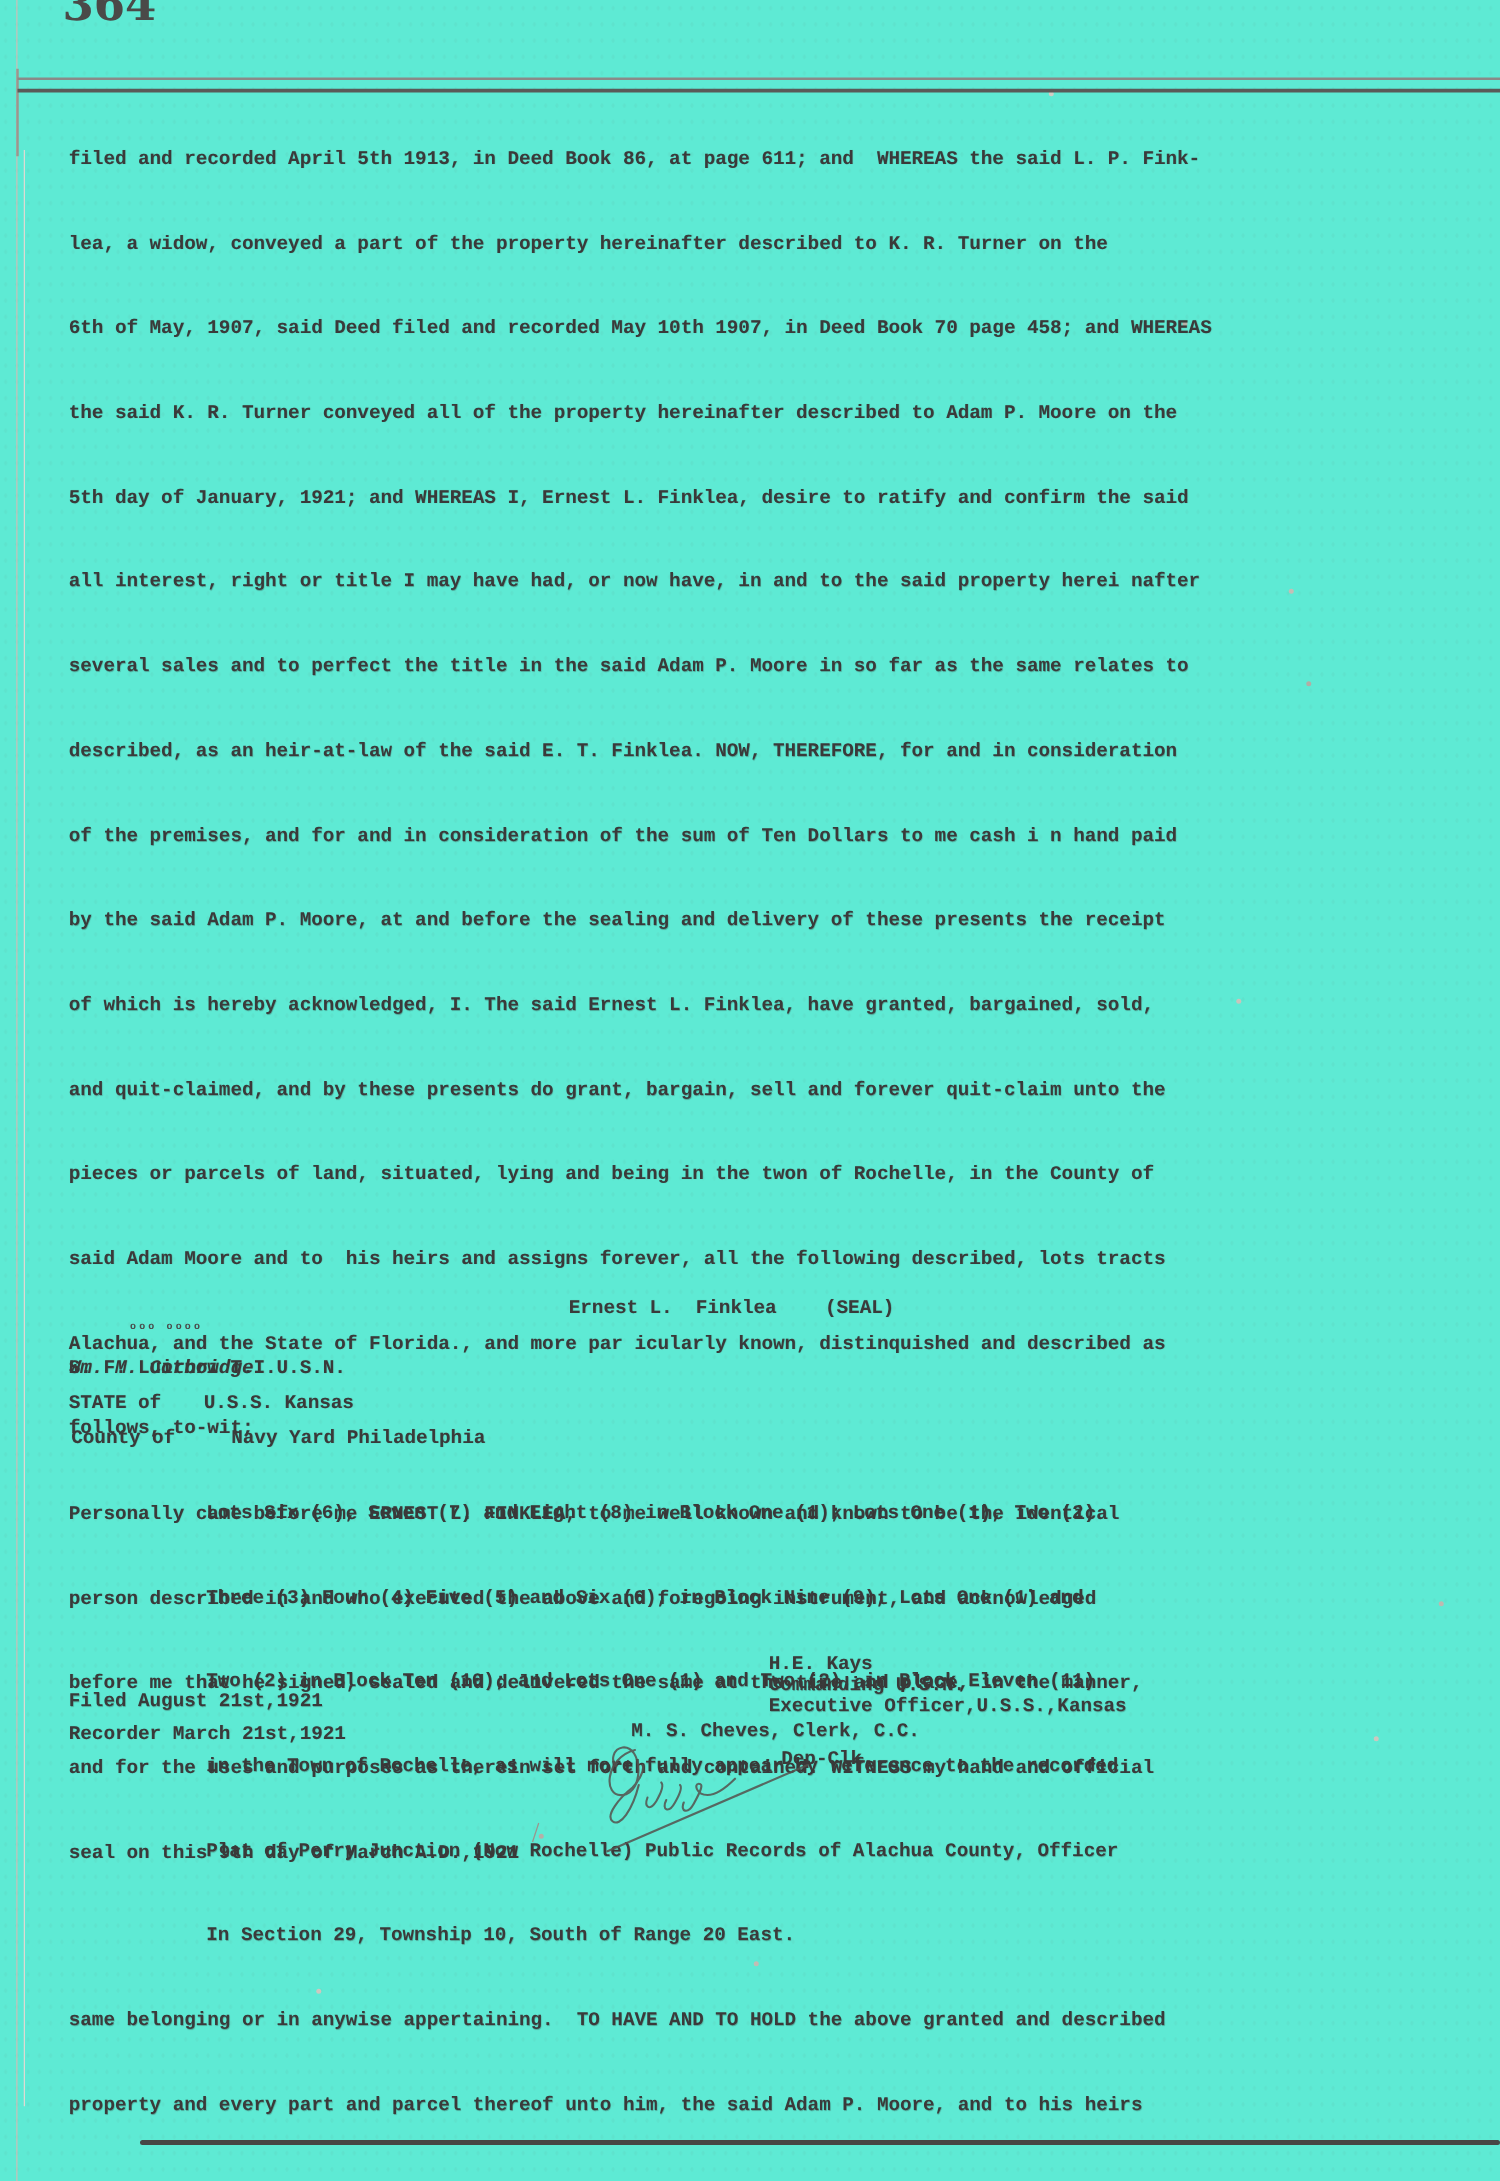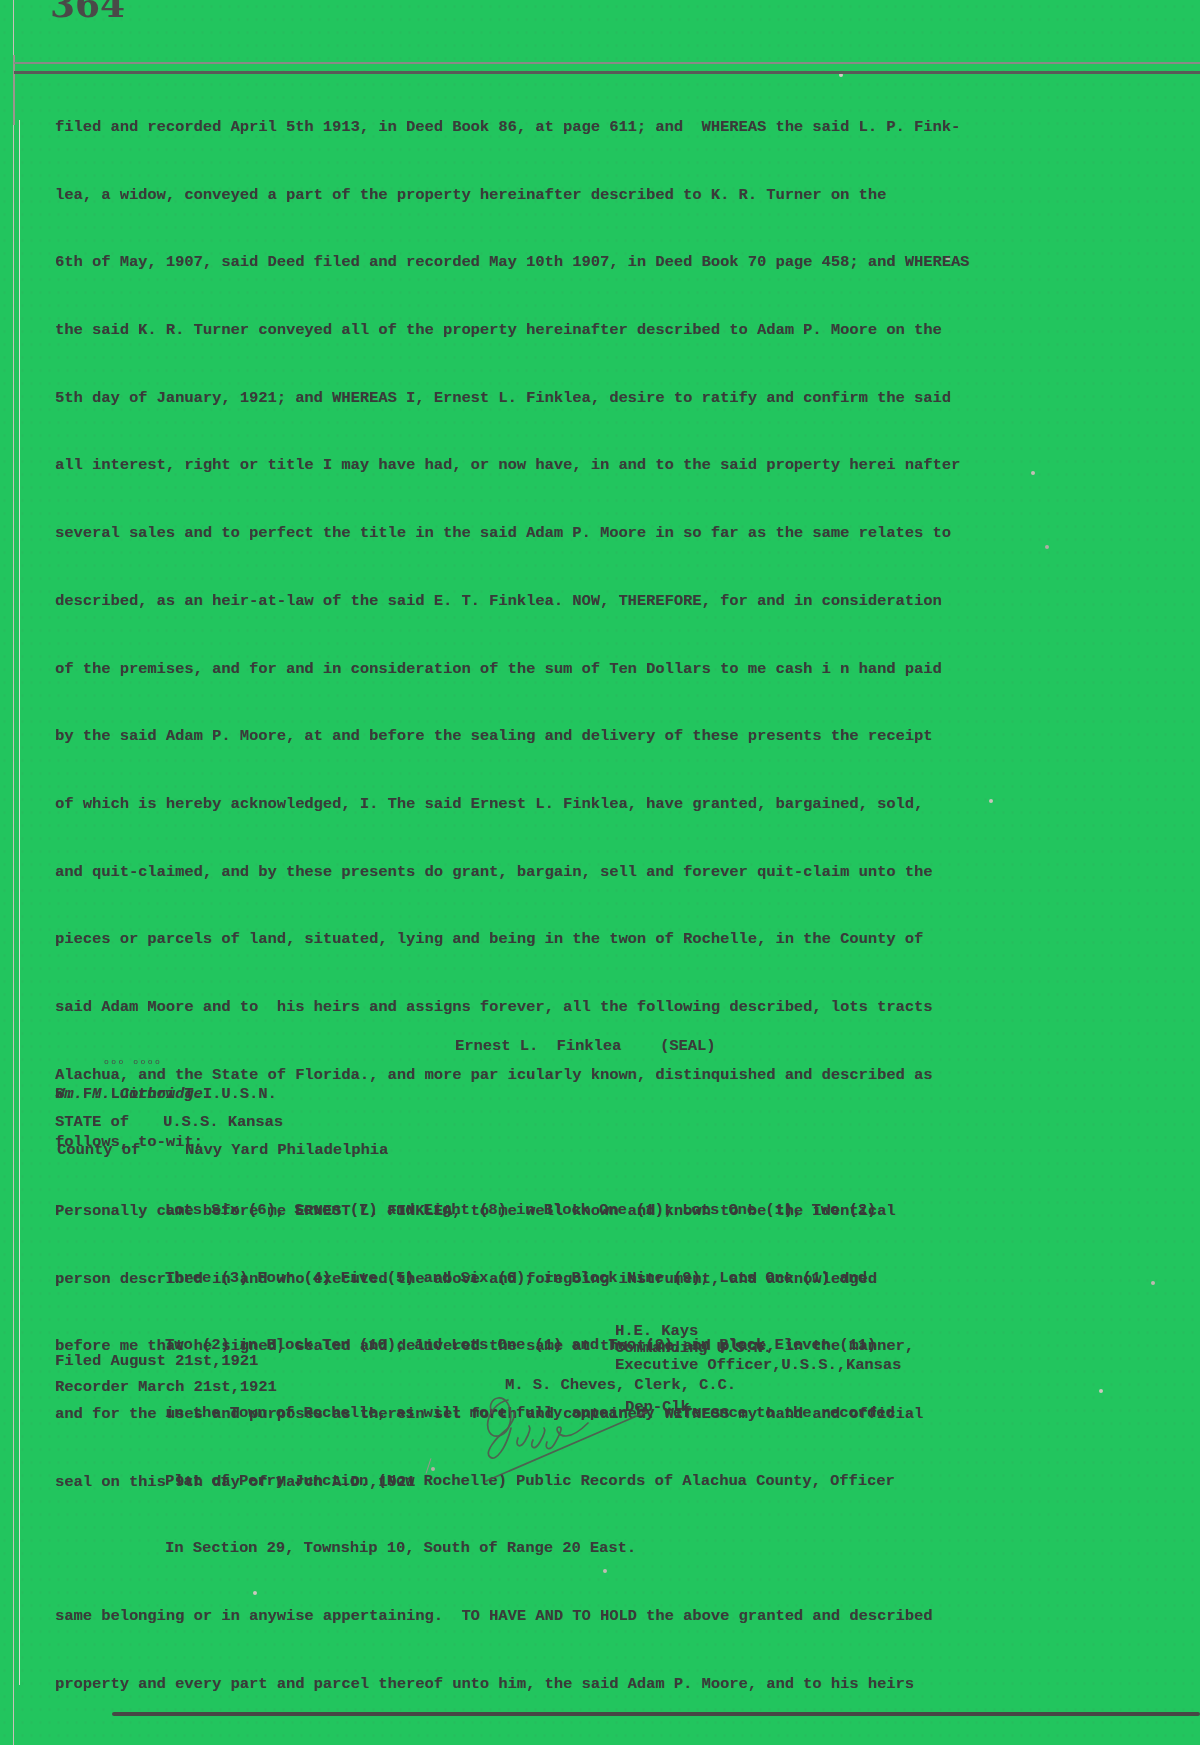--- a/index.html
+++ b/index.html
@@ -1,18 +1,18 @@
 <!DOCTYPE html>
 <html><head>
 <meta charset="utf-8">
 <style>
   html,body { margin:0; padding:0; background:#e8e6e1; }
   .page {
     position:relative; width:1200px; height:1745px;
-    background:#22c55e; overflow:hidden;
+    background:#5eead4; overflow:hidden;
     font-family:"Liberation Mono", monospace;
   }
   
   .page::before{
     content:""; position:absolute; inset:0;
     background-image:radial-gradient(rgba(90,85,75,0.05) 1px, transparent 1.4px);
     background-size:9px 13px; pointer-events:none;
   }
   .tw {
     font-weight:700; color:#3a3a3a; font-size:15.4px; white-space:pre;
@@ -31,21 +31,21 @@
     background:#474745; border-radius:2px;
   }
   .edge-line-1 { position:absolute; left:13px; top:0; bottom:0; width:1px; background:#c6c1b8; }
   .edge-line-2 { position:absolute; left:19px; top:120px; bottom:60px; width:1px; background:#dedad2; }
   .edge-line-3 { position:absolute; left:13px; top:55px; height:70px; width:2px; background:#9a968e; }
   .pagenum-clip { position:absolute; left:50px; top:0; height:19px; overflow:hidden; }
   .pagenum-clip span{
     display:block; margin-top:-17px;
     font-family:"DejaVu Serif", serif; font-weight:700; font-size:36px; color:#4a4a48;
   }
-  .understrike { font-size:8px; letter-spacing:2.5px; color:#4a4a4a; font-weight:400; }
+  .understrike { font-size:8px; letter-spacing:2.5px; color:#4a4a4a; font-weight:700; }
   .specks{ position:absolute; left:0; top:0; width:2px; height:2px; border-radius:50%; background:transparent;
     box-shadow: 947px 258px 0 1px #b9b4ab, 1032px 472px 0 1px #c4bfb6, 1046px 546px 0 1px #b2ada4,
                 990px 800px 0 1px #c9c4bb, 1152px 1282px 0 1px #beb9b0, 1100px 1390px 0 1px #cdc8bf,
                 432px 1468px 0 1px #b5b0a7, 254px 1592px 0 1px #cdc8bf, 604px 1570px 0 1px #c2bdb4,
                 840px 74px 0 1px #d2cdc4;
   }
   .sig-svg { position:absolute; left:478px; top:1386px; }
 </style>
 </head>
 <body>

